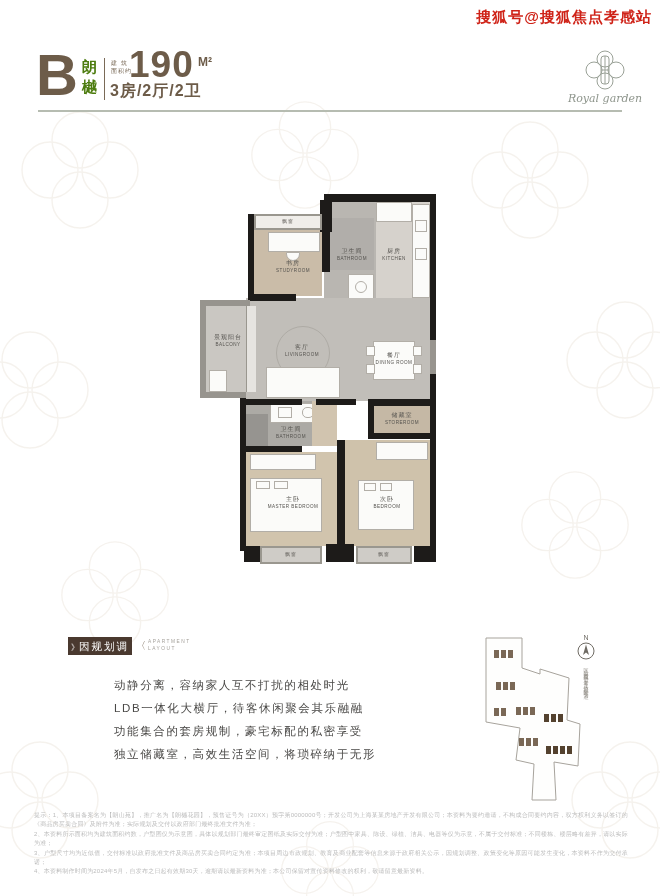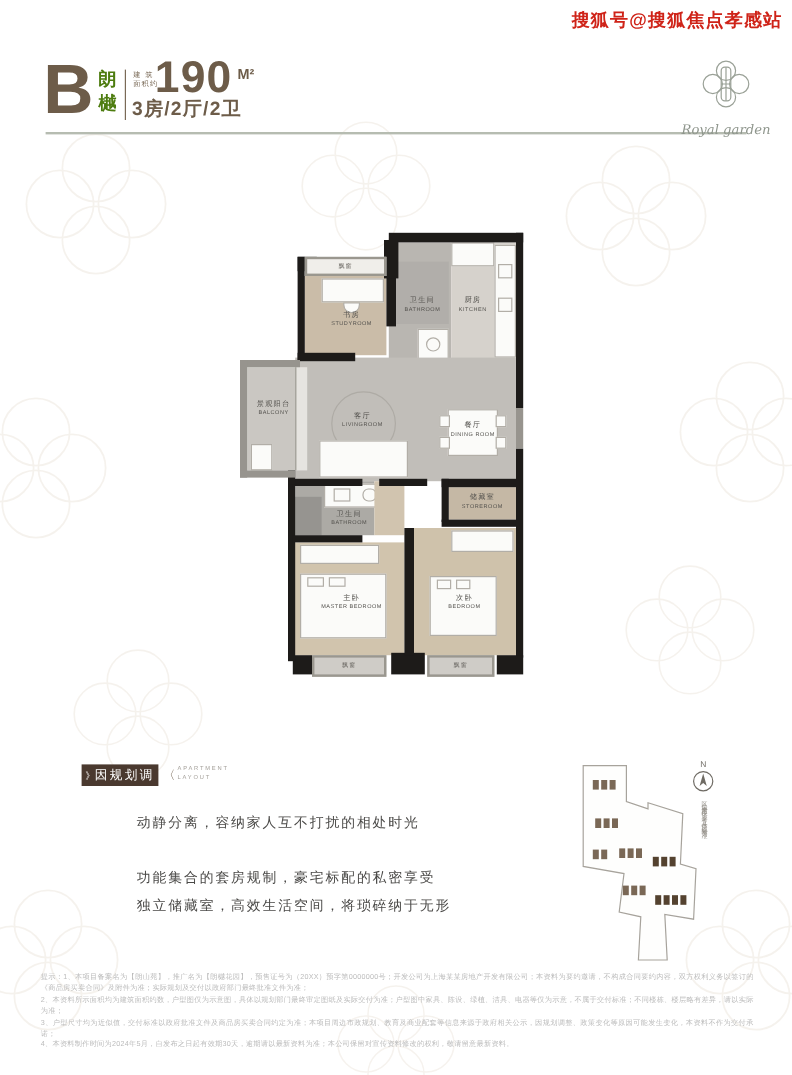--- a/index.html
+++ b/index.html
@@ -20,21 +20,21 @@
   .unit-name { position:absolute; left:82px; top:57px; width:17px; font-size:15px; line-height:20px; color:#4d7c0f; font-weight:600; word-break:break-all; }
   .hdr-vdiv { position:absolute; left:104px; top:58px; width:1px; height:42px; background:#7a6a57; }
   .area-prefix { position:absolute; left:111px; top:59px; color:#7a6a57; font-size:6px; line-height:8px; }
   .area-prefix .l1 { letter-spacing:4px; display:block; }
   .area-prefix .l2 { letter-spacing:1px; display:block; }
   .area-value { position:absolute; left:129px; top:46px; font-size:37px; line-height:37px; font-weight:600; color:#6d5c49; letter-spacing:1px; }
   .area-unit { position:absolute; left:198px; top:55px; font-size:12px; font-weight:600; color:#6d5c49; }
   .spec { position:absolute; left:110px; top:81px; font-size:16px; color:#6d5c49; letter-spacing:1px; font-weight:600; }
   .hdr-rule { position:absolute; left:38px; top:110px; width:584px; height:2px; background:#b6bcb1; }
   .logo { position:absolute; left:560px; top:50px; width:90px; text-align:center; }
-  .logo-text { font-family:"DejaVu Serif","Liberation Serif",serif; font-style:italic; font-size:11px; color:#8e958c; margin-top:12px; }
+  .logo-text { font-family:"DejaVu Serif","Liberation Serif",serif; font-style:italic; font-size:11px; color:#8e958c; margin-top:2px; }
 
   
   .fp { position:absolute; left:190px; top:190px; width:276px; height:390px; }
   .fp div { position:absolute; }
   .wall { background:#1d1b19; }
   .gwall { background:#97948e; }
   .furn { background:#fbfbf9; border:1px solid #b2aea7; }
   .room-label { width:84px; text-align:center; color:#55534f; pointer-events:none; }
   .room-label .cn { display:block; font-size:6px; line-height:7px; letter-spacing:1px; }
   .room-label .en { display:block; font-size:5px; line-height:6px; letter-spacing:.5px; transform:scale(.92); }
@@ -294,20 +294,21 @@
 
   <div class="badge">
     <span class="mark">》</span><span>因规划调整</span>
   </div>
   <div class="badge-right-mark">〈</div>
   <div class="badge-en">
     <div>APARTMENT</div>
     <div>LAYOUT</div>
   </div>
   <div class="ana-line" style="top:678px">动静分离，容纳家人互不打扰的相处时光</div>
+  <div class="ana-line" style="top:701px">LDB一体化大横厅，待客休闲聚会其乐融融</div>
   <div class="ana-line" style="top:724px">功能集合的套房规制，豪宅标配的私密享受</div>
   <div class="ana-line" style="top:747px">独立储藏室，高效生活空间，将琐碎纳于无形</div>
 
   <svg class="sitemap" viewBox="0 0 150 180">
     <path d="M18,8 L54,8 L54,38 L72,44 L72,39 L101,48 L99,90 L112,94 L110,136 L86,132 L88,170 L64,170 L66,134 L48,130 L52,98 L18,92 Z" fill="#fefefd" stroke="#a7a39c" stroke-width="1"></path>
     <g fill="#7a6856">
       <rect x="26" y="20" width="5" height="8"></rect>
         <rect x="33" y="20" width="5" height="8"></rect>
         <rect x="40" y="20" width="5" height="8"></rect>
       <rect x="28" y="52" width="5" height="8"></rect>

